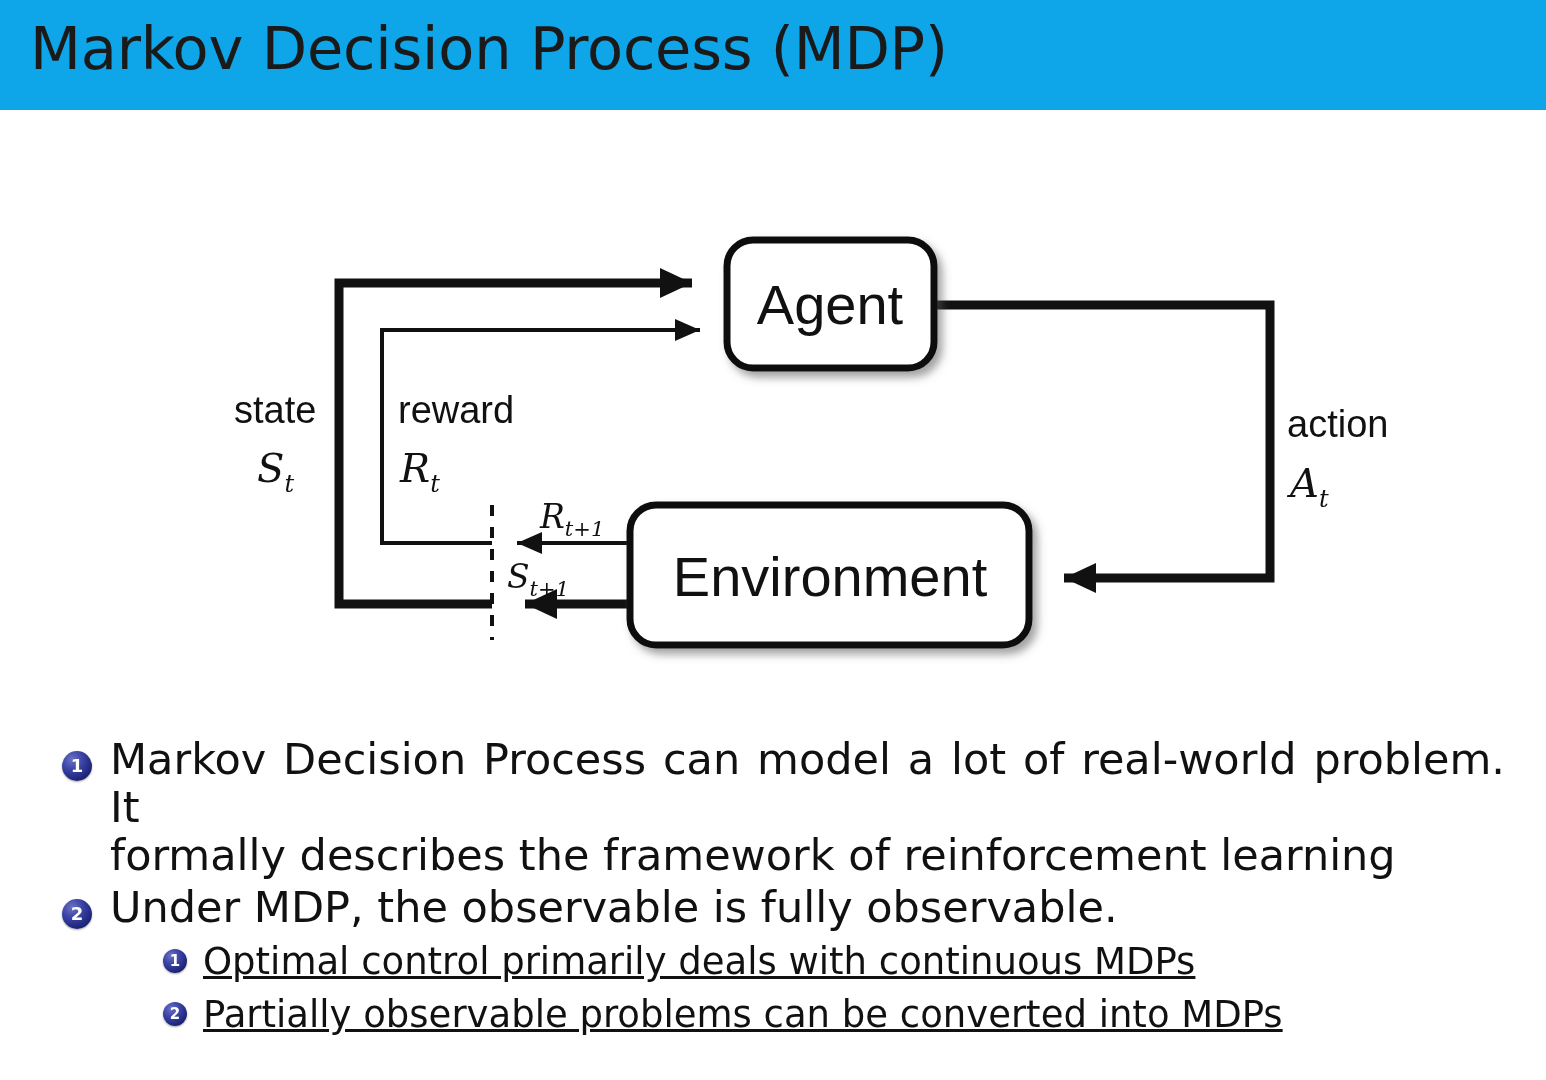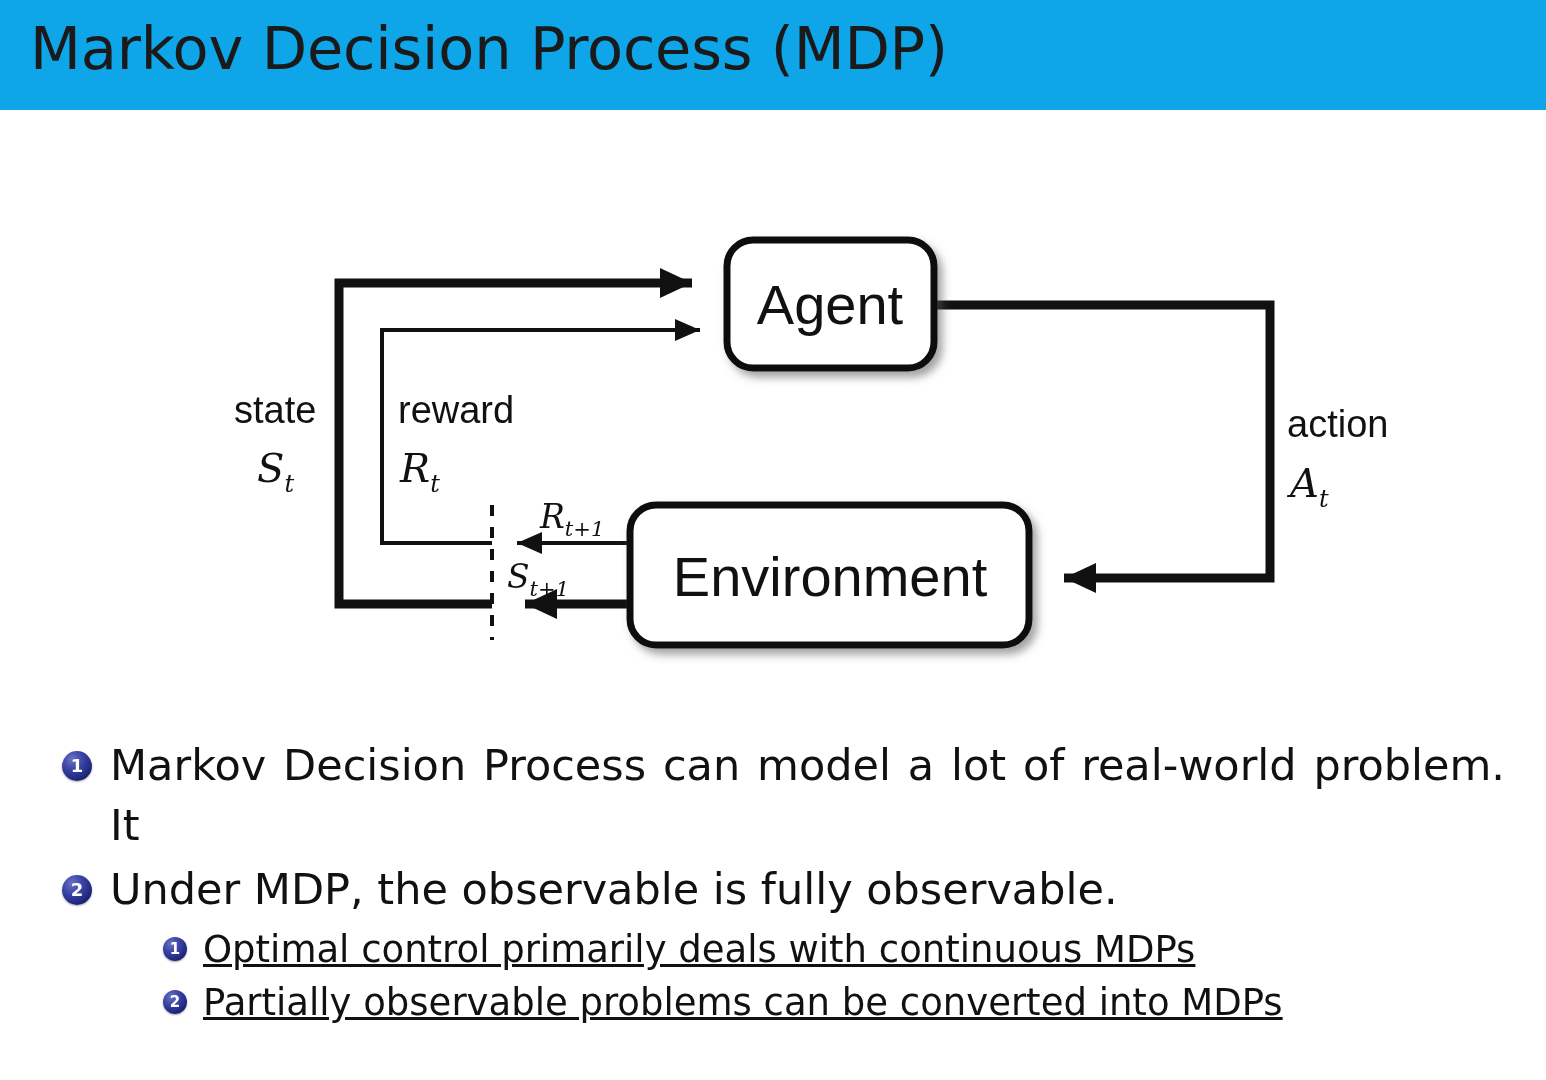--- a/index.html
+++ b/index.html
@@ -122,21 +122,21 @@
     line-height: 24px;
     font-size: 15px;
     margin-top: 14px;
   }
   .bullet-text {
     font-family: "DejaVu Sans", sans-serif;
     color: #111111;
   }
   .bullet-text.lvl1 {
     font-size: 43px;
-    line-height: 60px;
+    line-height: 48px;
     margin-left: 18px;
     width: 1395px;
     text-align: justify;
     text-align-last: left;
   }
   .bullet-text.lvl1 .second-line { display: block; }
   .bullet-text.lvl2 {
     font-size: 37px;
     line-height: 53px;
     margin-left: 16px;
@@ -212,21 +212,21 @@
     <text class="dgm-math-small" x="538" y="418"><tspan>R</tspan><tspan class="dgm-math-small-sub" dy="8">t+1</tspan></text>
 
     <text class="dgm-math-small" x="505" y="478"><tspan>S</tspan><tspan class="dgm-math-small-sub" dy="8">t+1</tspan></text>
   </svg>
 </div>
 
 <div id="bullet-list">
 
   <div class="bullet-row level-1">
     <span class="badge lvl1">1</span>
-    <span class="bullet-text lvl1"><span>Markov Decision Process can model a lot of real-world problem. It</span></span>
+    <span class="bullet-text lvl1"><span>Markov Decision Process can model a lot of real-world problem. It</span><span class="second-line">formally describes the framework of reinforcement learning</span></span>
   </div>
 
   <div class="bullet-row level-1">
     <span class="badge lvl1">2</span>
     <span class="bullet-text lvl1"><span>Under MDP, the observable is fully observable.</span></span>
   </div>
 
   <div class="bullet-row level-2">
     <span class="badge lvl2">1</span>
     <span class="bullet-text lvl2">Optimal control primarily deals with continuous MDPs</span>

